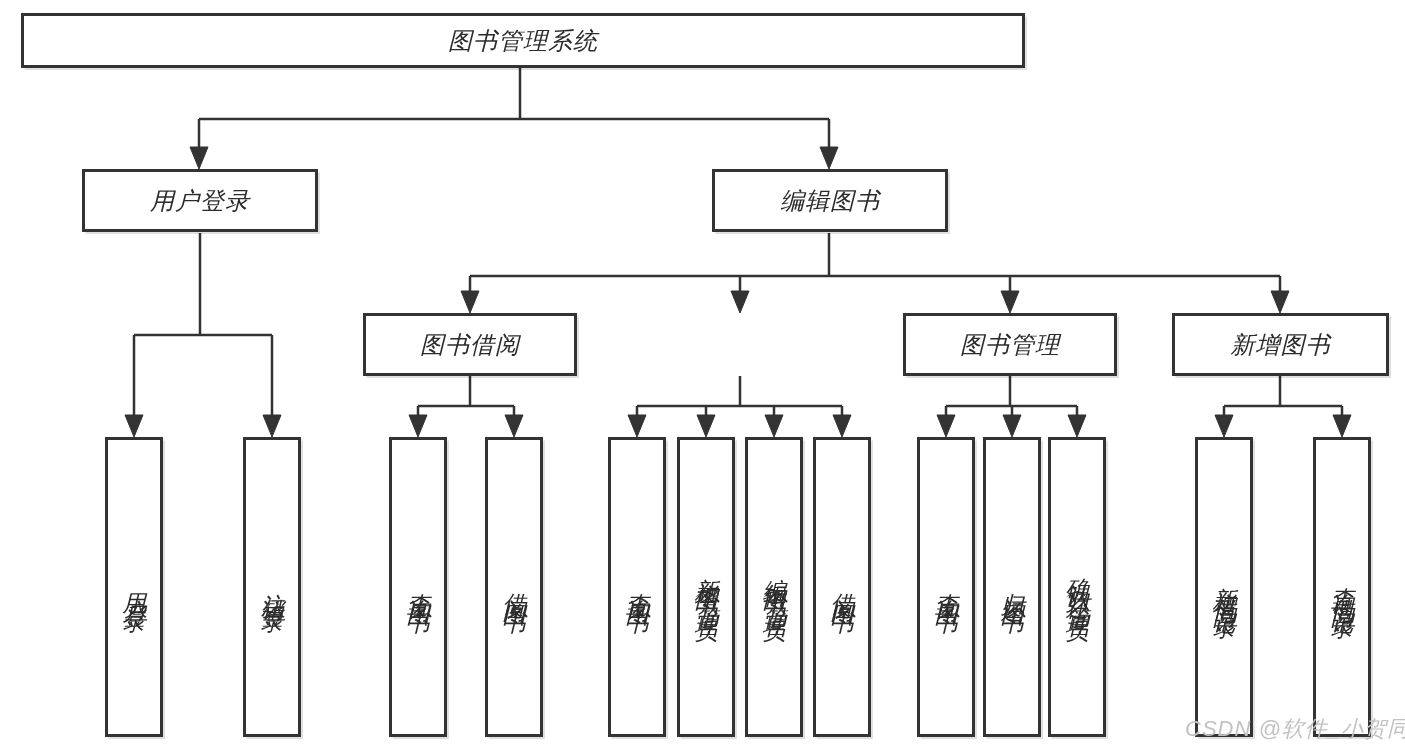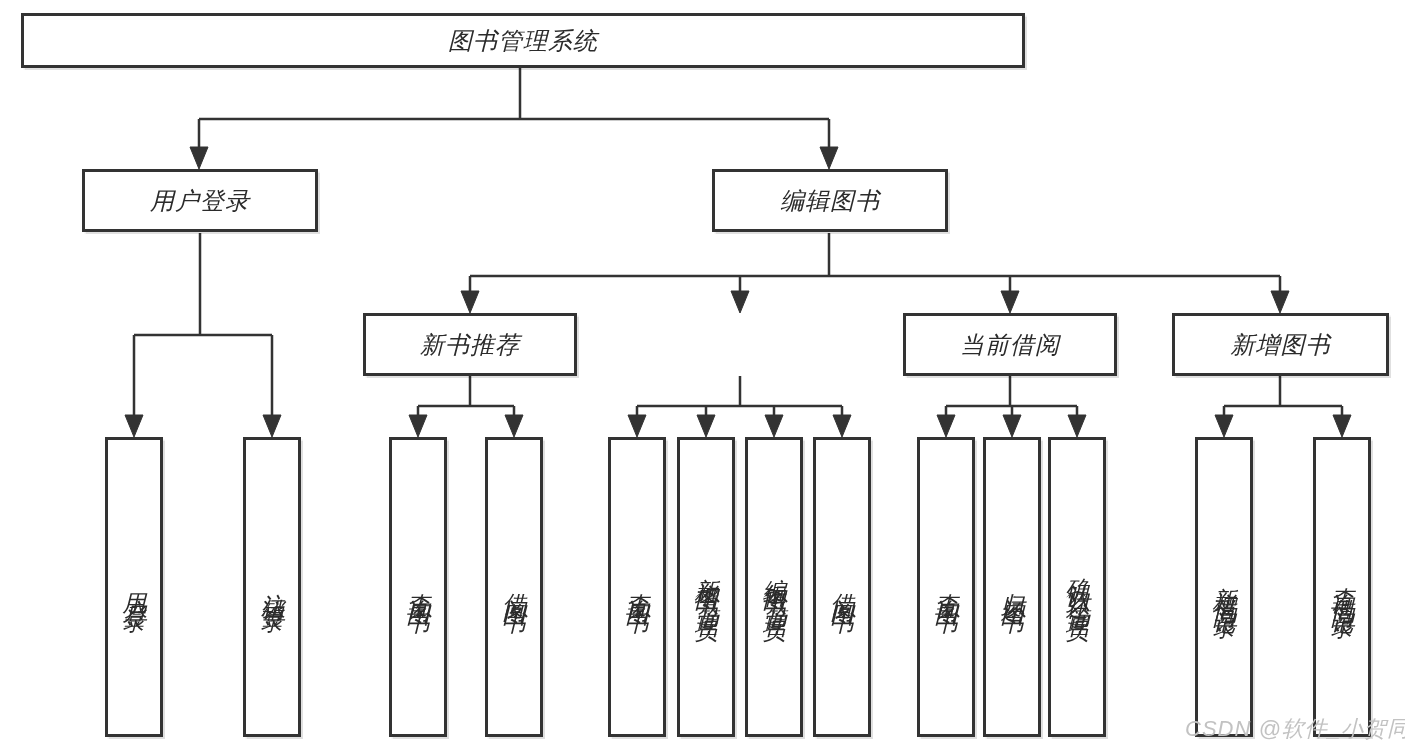--- a/index.html
+++ b/index.html
@@ -80,22 +80,22 @@
       <polygon points="1215,415 1233,415 1224,437"></polygon>
       <polygon points="1333,415 1351,415 1342,437"></polygon>
     </g>
   </svg>
 
   <div class="box hbox" style="left:21px;top:13px;width:1004px;height:55px">图书管理系统</div>
 
   <div class="box hbox" style="left:82px;top:169px;width:236px;height:63px">用户登录</div>
   <div class="box hbox" style="left:712px;top:169px;width:236px;height:63px">编辑图书</div>
 
-  <div class="box hbox" style="left:363px;top:313px;width:214px;height:63px">新书推荐</div>
-  <div class="box hbox" style="left:903px;top:313px;width:214px;height:63px">当前借阅</div>
+  <div class="box hbox" style="left:363px;top:313px;width:214px;height:63px">图书借阅</div>
+  <div class="box hbox" style="left:903px;top:313px;width:214px;height:63px">图书管理</div>
   <div class="box hbox" style="left:1172px;top:313px;width:217px;height:63px">新增图书</div>
 
   <div class="box vbox" style="left:105px">
     <span class="vlabel">用户登录</span>
   </div>
   <div class="box vbox" style="left:243px">
     <span class="vlabel">注销登录</span>
   </div>
   <div class="box vbox" style="left:389px">
     <span class="vlabel">查询图书</span>

